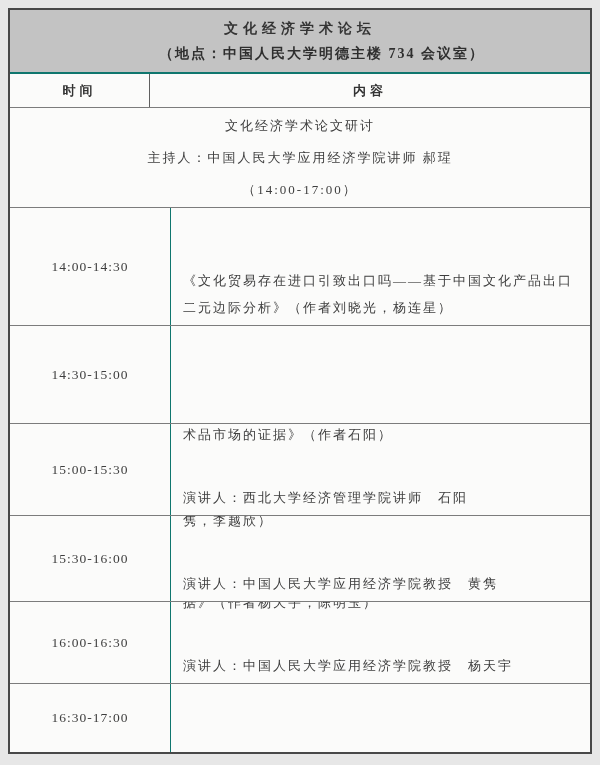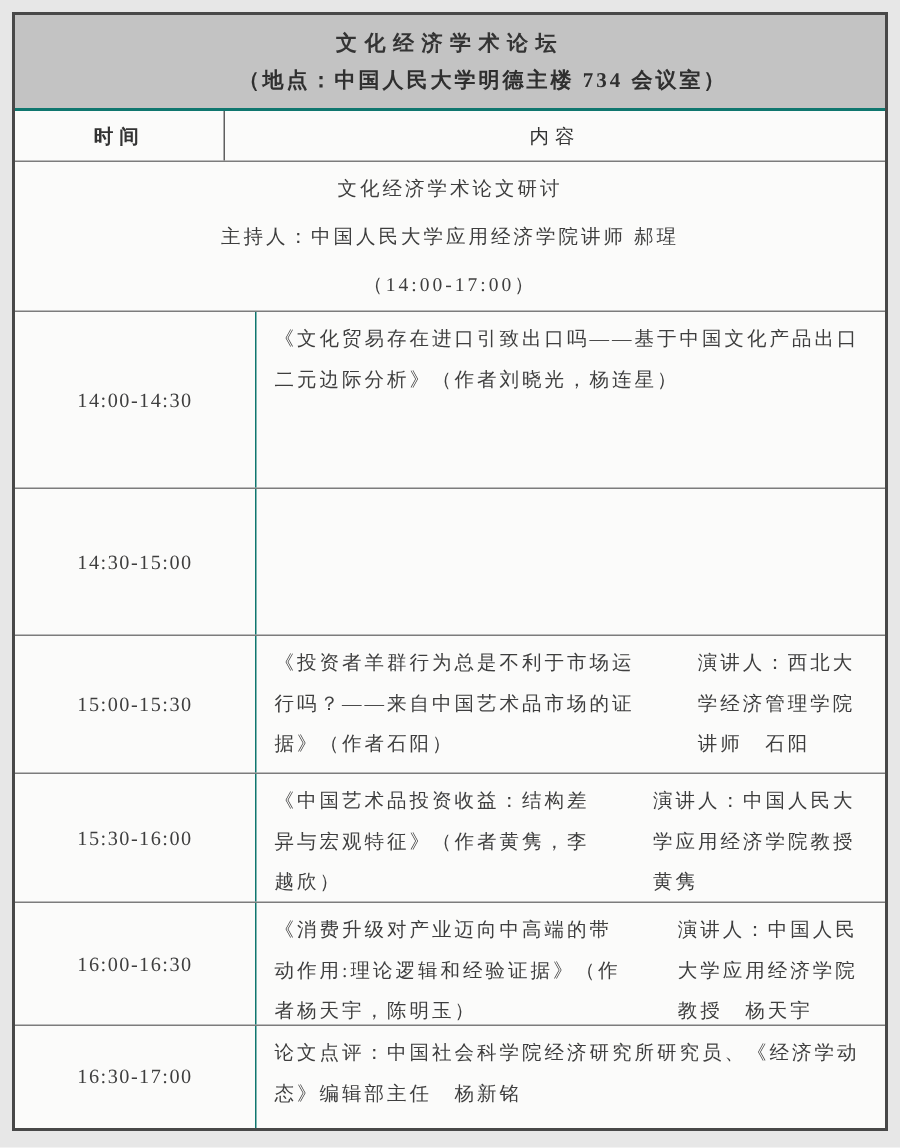--- a/index.html
+++ b/index.html
@@ -43,21 +43,21 @@
     display:flex;align-items:stretch;
   }
   .colhead .c-time{
     box-sizing:border-box;width:140px;
     border-right:1px solid #5f5f5f;
     display:flex;align-items:center;justify-content:center;
     font-size:13px;font-weight:bold;letter-spacing:4px;color:#333;
   }
   .colhead .c-content{
     flex:1;display:flex;align-items:center;justify-content:center;
-    font-size:13px;font-weight:normal;letter-spacing:4px;color:#333;
+    font-size:13px;font-weight:bold;letter-spacing:4px;color:#333;
   }
   .session{
     box-sizing:border-box;height:100px;
     border-bottom:1px solid #7c7c7c;
     display:flex;flex-direction:column;
     align-items:center;justify-content:center;
     row-gap:14px;
     font-size:13px;letter-spacing:2px;color:#3e3e3e;
   }
   .rows{flex:1;display:flex;flex-direction:column;}
@@ -70,21 +70,21 @@
   .time-cell{
     box-sizing:border-box;width:161px;
     border-right:1px solid #0f766e;
     display:flex;align-items:center;justify-content:center;
     font-size:13.5px;letter-spacing:1px;color:#3e3e3e;
     white-space:nowrap;
   }
   .content-cell{
     flex:1;box-sizing:border-box;
     padding:4px 8px 4px 12px;
-    display:flex;flex-direction:row;justify-content:flex-end;
+    display:flex;flex-direction:column;justify-content:flex-end;
     font-size:13px;line-height:27px;letter-spacing:2px;color:#3e3e3e;
     overflow:hidden;
     gap:36px;
   }
   .r1{height:118px}.r2{height:98px}.r3{height:92px}.r4{height:86px}.r5{height:82px}.r6{min-height:62px}
 </style>
 </head>
 <body>
 
 <div class="page">
@@ -138,20 +138,17 @@
       <div class="row r5">
         <div class="time-cell">16:00-16:30</div>
         <div class="content-cell">
           <div>《消费升级对产业迈向中高端的带动作用:理论逻辑和经验证据》（作者杨天宇，陈明玉）</div>
           <div>演讲人：中国人民大学应用经济学院教授　杨天宇</div>
         </div>
       </div>
 
       <div class="row r6">
         <div class="time-cell">16:30-17:00</div>
-        <div class="content-cell">
-          <div>论文点评：中国社会科学院经济研究所研究员、《经济学动态》编辑部主任　杨新铭</div>
-        </div>
       </div>
 
     </div>
   </div>
 </div>
 
 </body></html>

